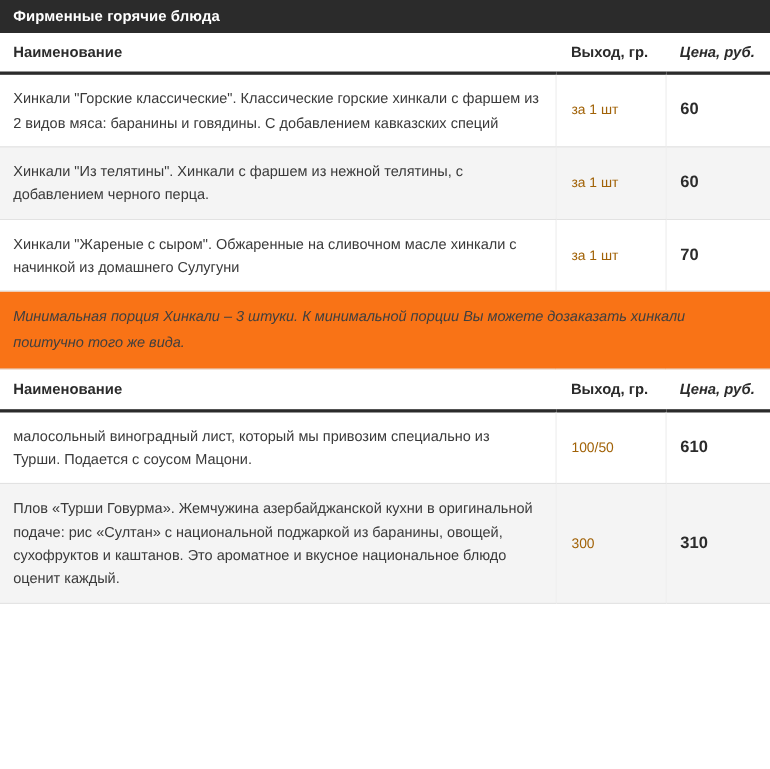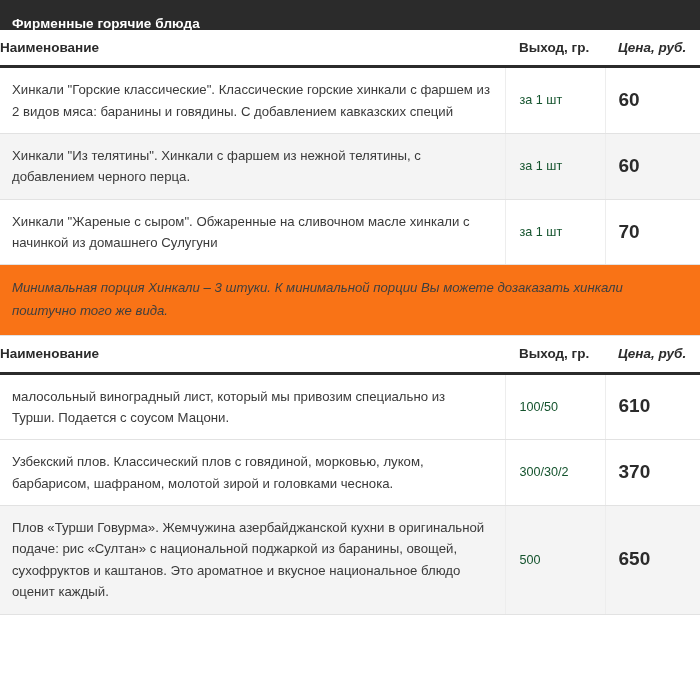--- a/index.html
+++ b/index.html
@@ -21,21 +21,21 @@
     width: 700px;
     background: #ffffff;
     position: relative;
   }
 
   
   .section-title-bar {
     background: #2b2b2b;
     height: 30px;
     display: flex;
-    align-items: flex-end;
+    align-items: center;
     padding: 0 12px;
     box-sizing: border-box;
   }
   .section-title-bar .title-text {
     color: #ffffff;
     font-size: 13.5px;
     font-weight: bold;
     letter-spacing: 0.1px;
     line-height: 1;
   }
@@ -55,51 +55,51 @@
     background: #ffffff;
     font-size: 13.5px;
     font-weight: bold;
     color: #2b2b2b;
     text-align: left;
     padding: 10px 0 9px 0;
     border-bottom: 3px solid #2b2b2b;
     vertical-align: bottom;
     line-height: 1.2;
   }
-  tr.head-row > th.h-name   { }
+  tr.head-row > th.h-name   { padding-left: 12px; }
   tr.head-row > th.h-weight { padding-left: 14px; }
   tr.head-row > th.h-price  { padding-left: 13px; font-style: italic; }
 
   
   tbody tr.item-row > td {
     font-size: 13.2px;
     line-height: 1.62;
     color: #3a3a3a;
     vertical-align: middle;
     padding: 11px 0 11px 0;
     border-bottom: 1px solid #e2e2e2;
   }
   tbody tr.item-row > td.cell-name {
     padding-left: 12px;
     padding-right: 14px;
   }
   tbody tr.item-row > td.cell-weight {
     padding-left: 14px;
     padding-right: 6px;
-    color: #14532d;
+    color: #a16207;
     font-size: 12.6px;
     border-left: 1px solid #ededed;
     white-space: nowrap;
   }
   tbody tr.item-row > td.cell-price {
     padding-left: 13px;
     padding-right: 8px;
     font-weight: bold;
     color: #2b2b2b;
-    font-size: 19px;
+    font-size: 15px;
     border-left: 1px solid #ededed;
     white-space: nowrap;
   }
 
   
   tbody tr.item-row.row-odd  > td { background: #ffffff; }
   tbody tr.item-row.row-even > td { background: #f4f4f4; }
 
   
   tbody tr.note-row > td {
@@ -173,26 +173,21 @@
         <th class="h-weight">Выход, гр.</th>
         <th class="h-price">Цена, руб.</th>
       </tr>
     </thead>
     <tbody>
       <tr class="item-row row-odd">
         <td class="cell-name">малосольный виноградный лист, который мы привозим специально из Турши. Подается с соусом Мацони.</td>
         <td class="cell-weight">100/50</td>
         <td class="cell-price">610</td>
       </tr>
-      <tr class="item-row row-odd">
-        <td class="cell-name">Узбекский плов. Классический плов с говядиной, морковью, луком, барбарисом, шафраном, молотой зирой и головками чеснока.</td>
-        <td class="cell-weight">300/30/2</td>
-        <td class="cell-price">370</td>
-      </tr>
       <tr class="item-row row-even">
         <td class="cell-name">Плов «Турши Говурма». Жемчужина азербайджанской кухни в оригинальной подаче: рис «Султан» с национальной поджаркой из баранины, овощей, сухофруктов и каштанов. Это ароматное и вкусное национальное блюдо оценит каждый.</td>
-        <td class="cell-weight">500</td>
-        <td class="cell-price">650</td>
+        <td class="cell-weight">300</td>
+        <td class="cell-price">310</td>
       </tr>
     </tbody>
   </table>
 
 </div>
 
 </body></html>

